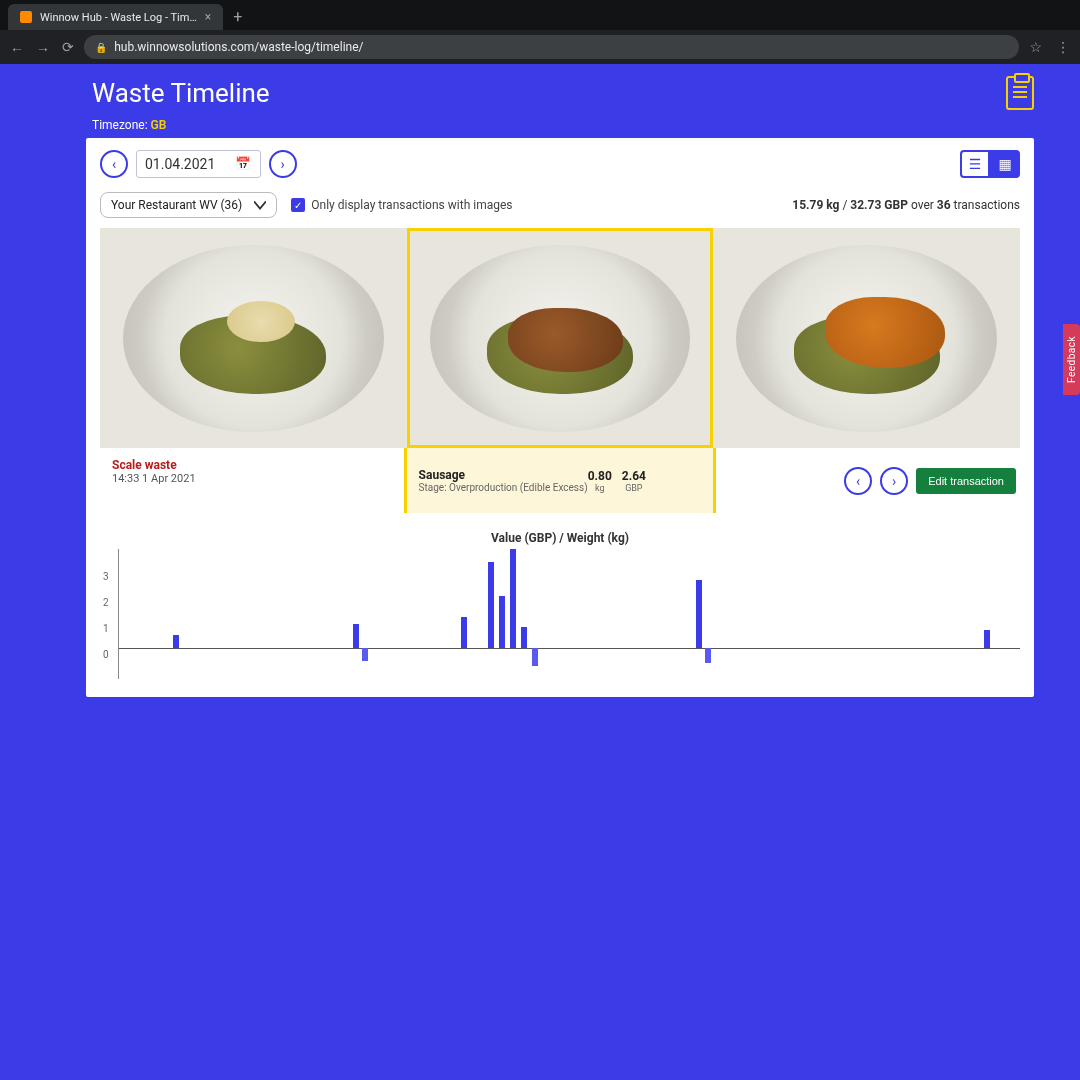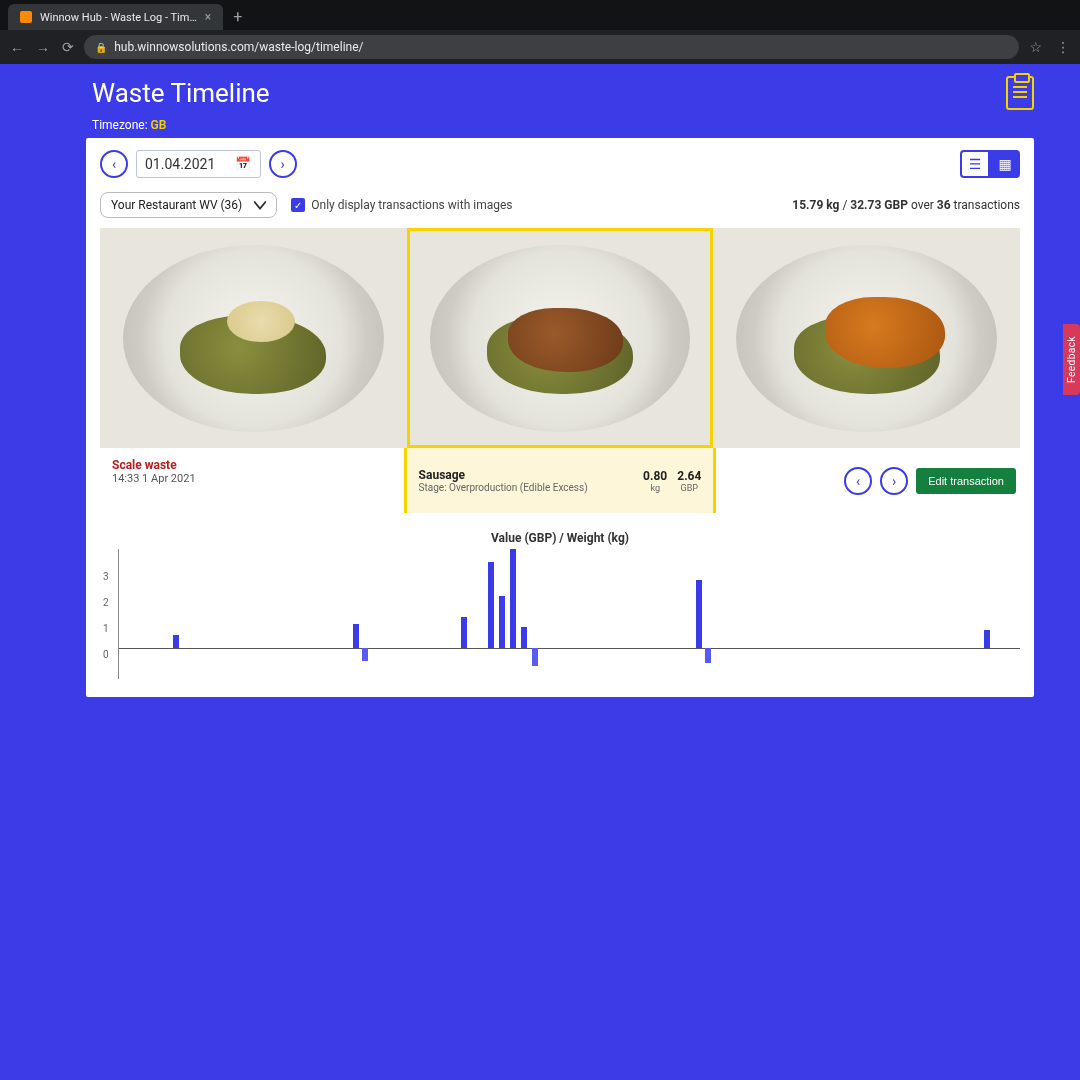--- a/index.html
+++ b/index.html
@@ -163,21 +163,21 @@
     background: radial-gradient(circle,#e9dcae,#d9c888); border-radius:50%;
   }
 
   .detail-bar {
     display:flex; align-items:stretch; margin-top:0; font-size:11px;
   }
   .detail-left { flex:0 0 33%; padding:10px 12px; color:#555;}
   .detail-left .dl-title { font-weight:700; font-size:12px; color:#b91c1c;}
   .detail-mid {
     flex:0 0 34%; background:#fdf6d9; padding:20px 12px;
-    display:flex; justify-content:space-between; align-items:center;
+    display:flex; align-items:center;
     border-left:3px solid #f7d100; border-right:3px solid #f7d100;
   }
   .dm-left .dm-title { font-weight:700; font-size:12px;}
   .dm-left .dm-sub { font-size:10px; color:#666;}
   .dm-metrics { display:flex; gap:10px; text-align:center;}
   .dm-metrics .m .v { font-weight:700; font-size:12px;}
   .dm-metrics .m .u { font-size:9px; color:#666;}
   .detail-right {
     flex:1; display:flex; align-items:center; justify-content:flex-end;
     gap:8px; padding:8px 4px;

